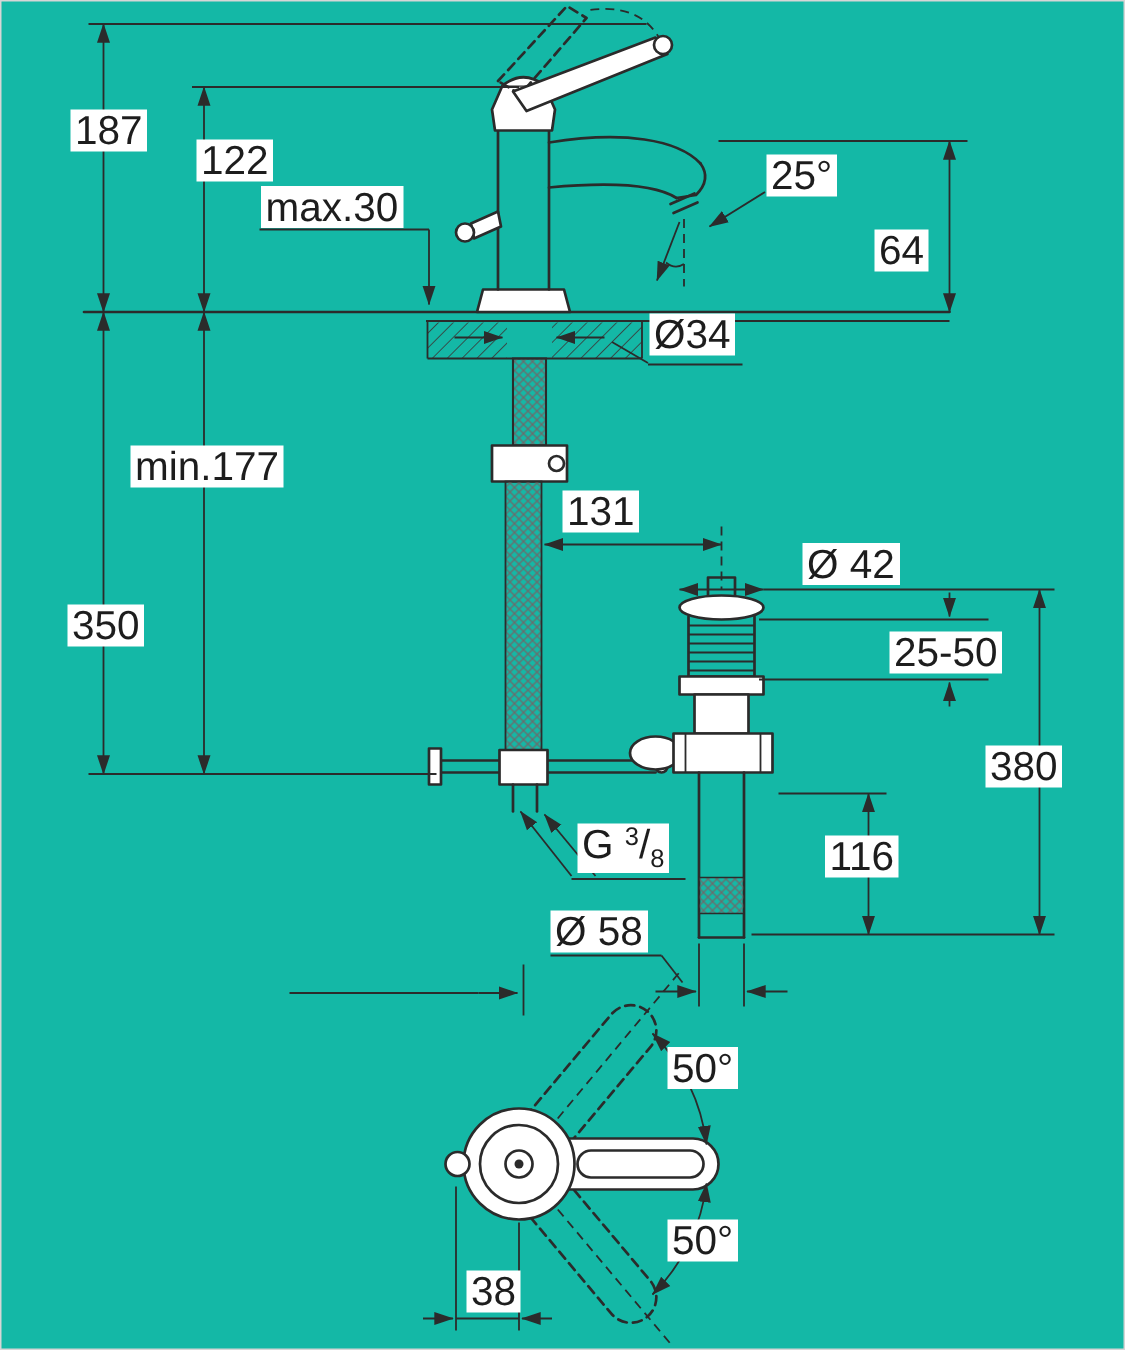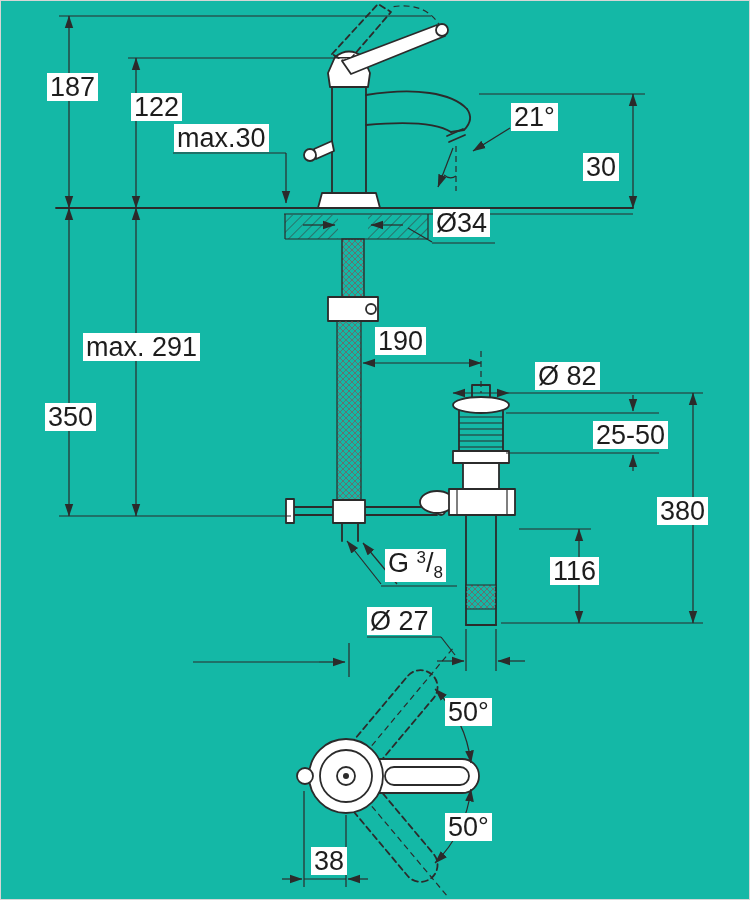--- a/index.html
+++ b/index.html
@@ -162,34 +162,34 @@
     <circle cx="345" cy="775" r="3" fill="#2b2b2b"></circle>
     <circle class="objf" cx="304" cy="775" r="8" stroke-width="1.4"></circle>
     <path class="dim" d="M470,762 A125,125 0 0 0 434,688" marker-start="url(#arr)" marker-end="url(#arr)"></path>
     <path class="dim" d="M470,788 A125,125 0 0 1 434,862" marker-start="url(#arr)" marker-end="url(#arr)"></path>
   </g>
 </svg>
 
 <div class="lbl" style="left:46px;top:72px">187</div>
 <div class="lbl" style="left:130px;top:92px">122</div>
 <div class="lbl" style="left:173px;top:123px">max.30</div>
-<div class="lbl" style="left:510px;top:102px">21°</div>
-<div class="lbl" style="left:582px;top:152px">30</div>
+<div class="lbl" style="left:510px;top:102px">25°</div>
+<div class="lbl" style="left:582px;top:152px">64</div>
 <div class="lbl" style="left:432px;top:208px">Ø34</div>
-<div class="lbl" style="left:82px;top:332px">max. 291</div>
-<div class="lbl" style="left:374px;top:326px">190</div>
-<div class="lbl" style="left:534px;top:361px">Ø 82</div>
+<div class="lbl" style="left:86px;top:296px">min.177</div>
+<div class="lbl" style="left:374px;top:326px">131</div>
+<div class="lbl" style="left:534px;top:361px">Ø 42</div>
 <div class="lbl" style="left:592px;top:420px">25-50</div>
 <div class="lbl" style="left:44px;top:402px">350</div>
 <div class="lbl" style="left:656px;top:496px">380</div>
 <div class="lbl" style="left:549px;top:556px">116</div>
 
 <div class="lbl" style="left:384px;top:548px">
   <span>G</span>
   <span class="sup">3</span><span>/</span><span class="sub">8</span>
 </div>
 
-<div class="lbl" style="left:366px;top:606px">Ø 27</div>
+<div class="lbl" style="left:366px;top:606px">Ø 58</div>
 <div class="lbl" style="left:444px;top:697px">50°</div>
 <div class="lbl" style="left:444px;top:812px">50°</div>
 <div class="lbl" style="left:310px;top:846px">38</div>
 
 </div>
 
 </body></html>

